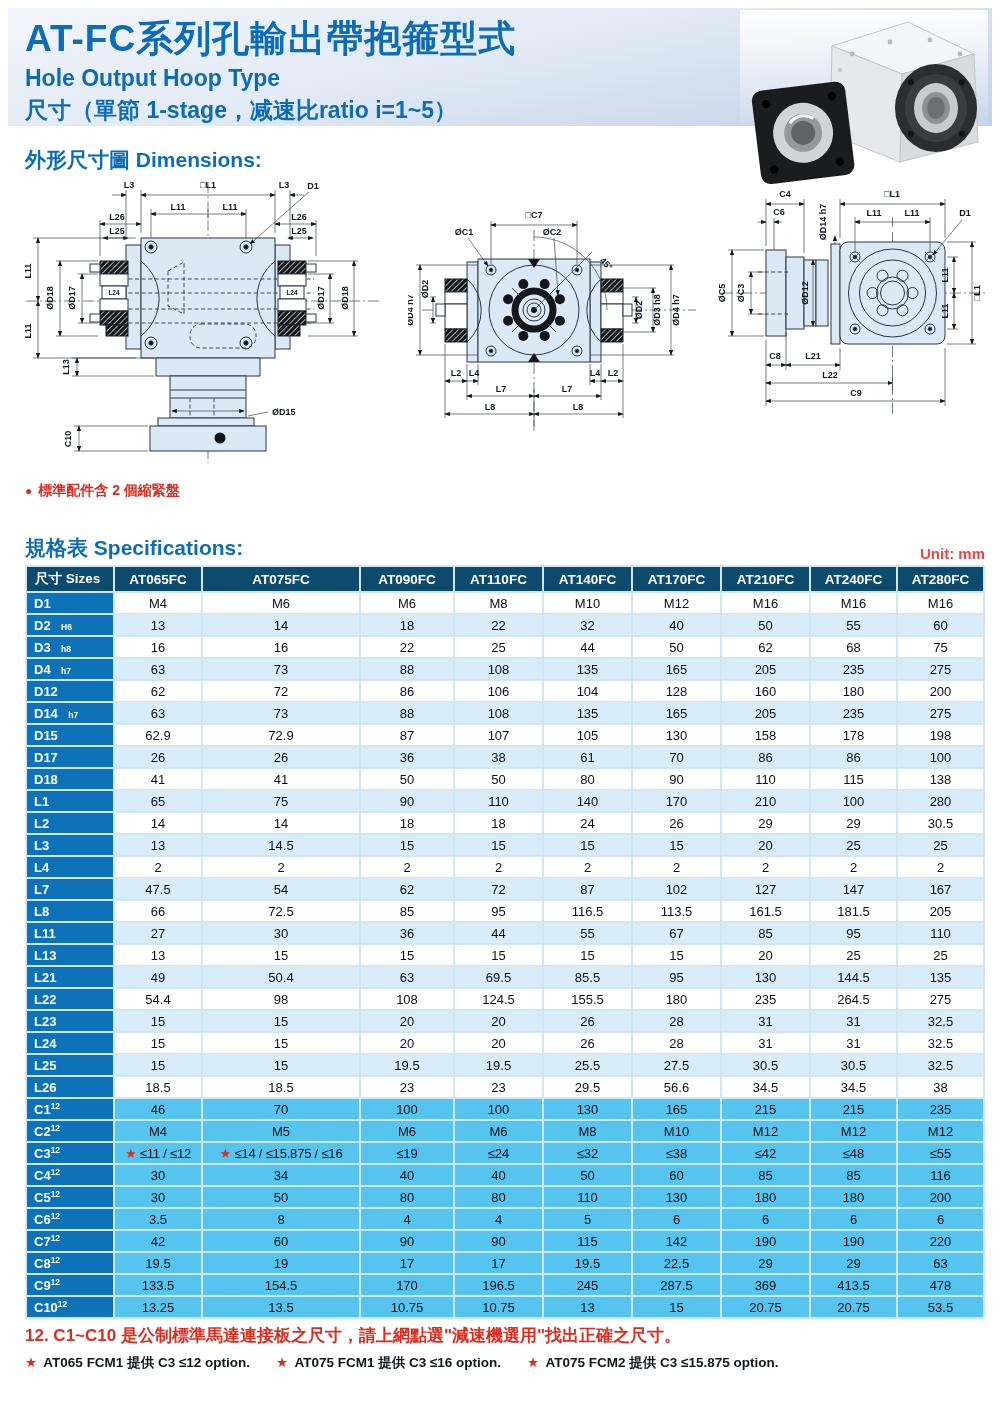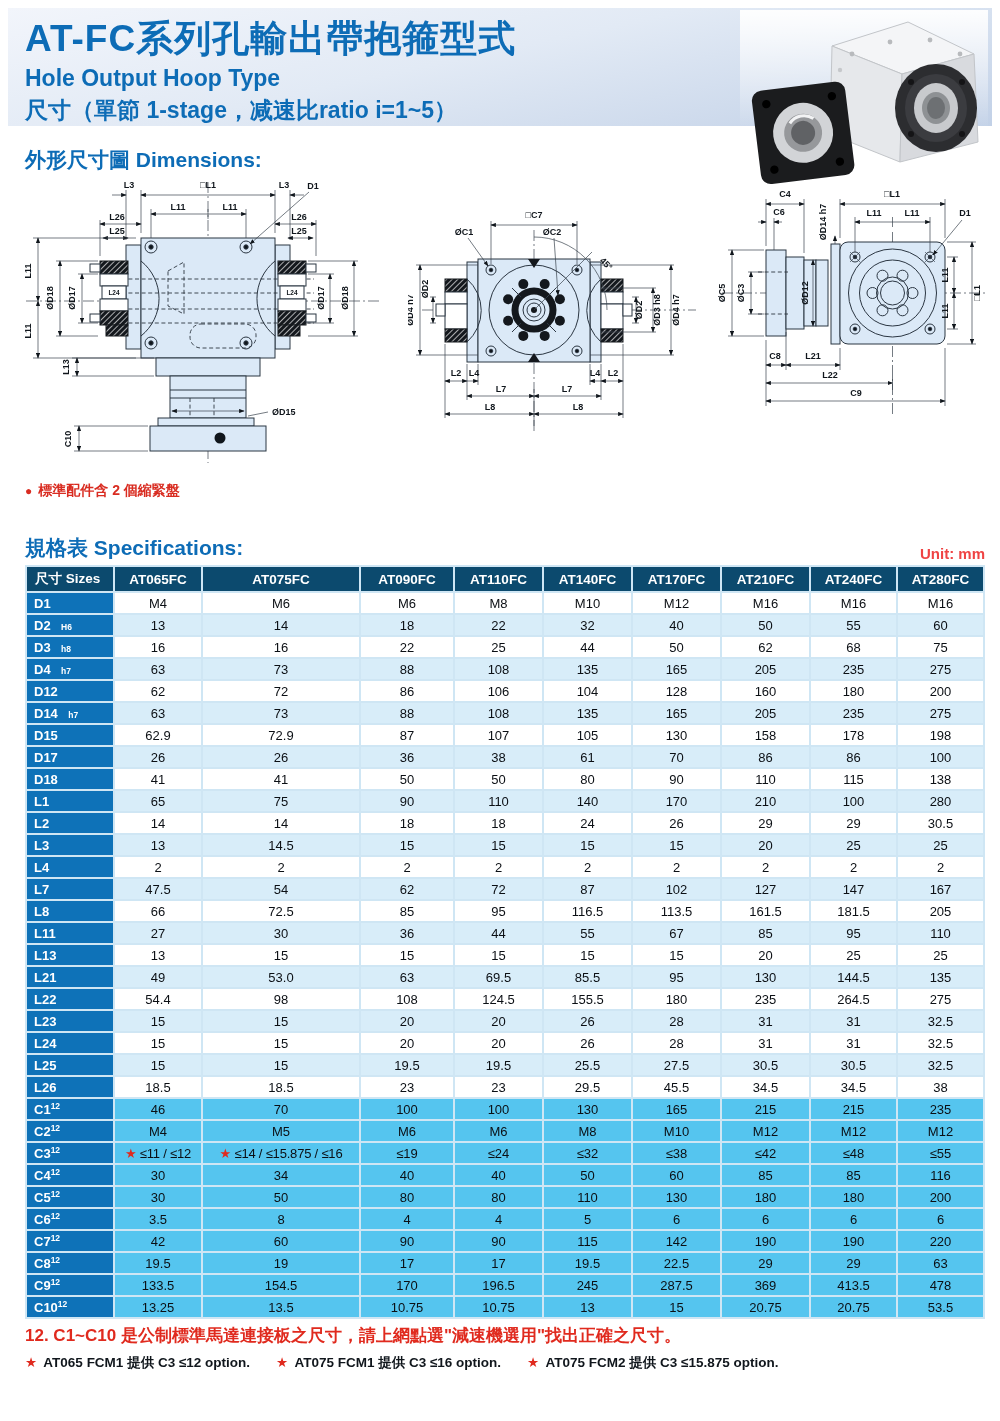--- a/index.html
+++ b/index.html
@@ -724,21 +724,21 @@
           <td>15</td>
           <td>15</td>
           <td>15</td>
           <td>20</td>
           <td>25</td>
           <td>25</td>
         </tr>
         <tr class="alt">
           <th>L21</th>
           <td>49</td>
-          <td>53.0</td>
+          <td>50.4</td>
           <td>63</td>
           <td>69.5</td>
           <td>85.5</td>
           <td>95</td>
           <td>130</td>
           <td>144.5</td>
           <td>135</td>
         </tr>
         <tr class="">
           <th>L22</th>
@@ -788,21 +788,21 @@
           <td>30.5</td>
           <td>32.5</td>
         </tr>
         <tr class="">
           <th>L26</th>
           <td>18.5</td>
           <td>18.5</td>
           <td>23</td>
           <td>23</td>
           <td>29.5</td>
-          <td>45.5</td>
+          <td>56.6</td>
           <td>34.5</td>
           <td>34.5</td>
           <td>38</td>
         </tr>
         <tr class="crow">
           <th>C1<sup class="sup">12</sup></th>
           <td>46</td>
           <td>70</td>
           <td>100</td>
           <td>100</td>

